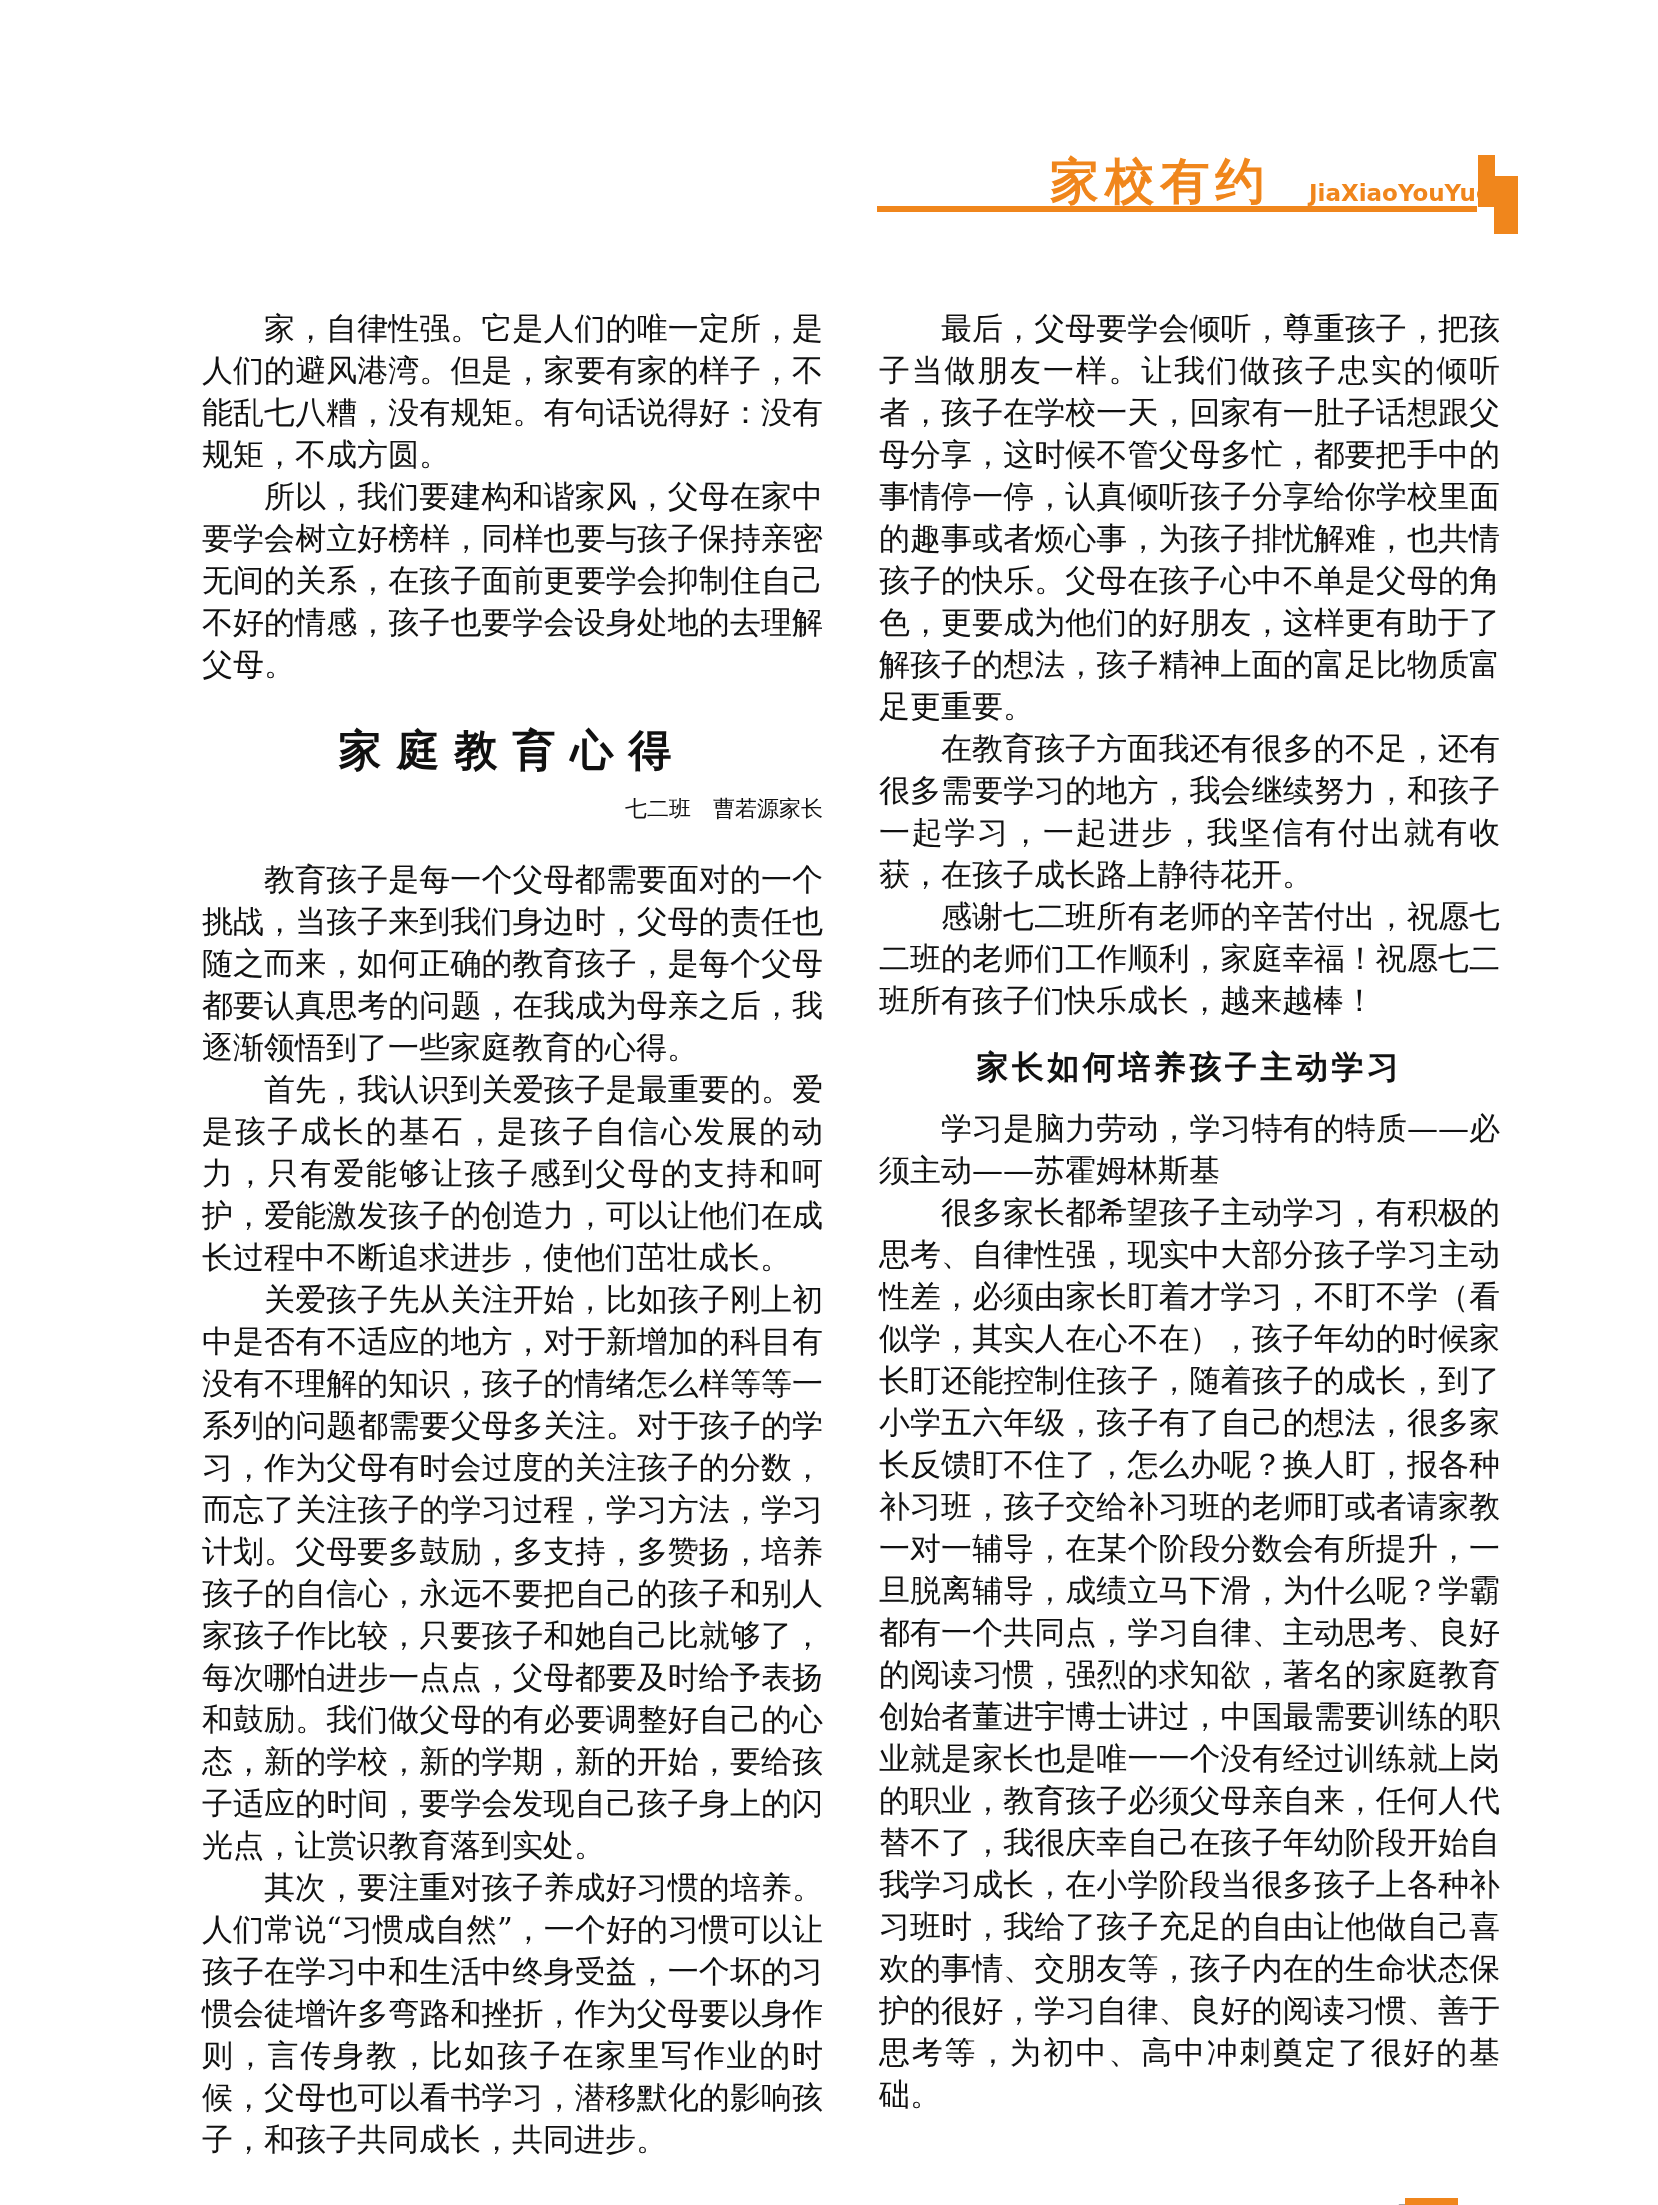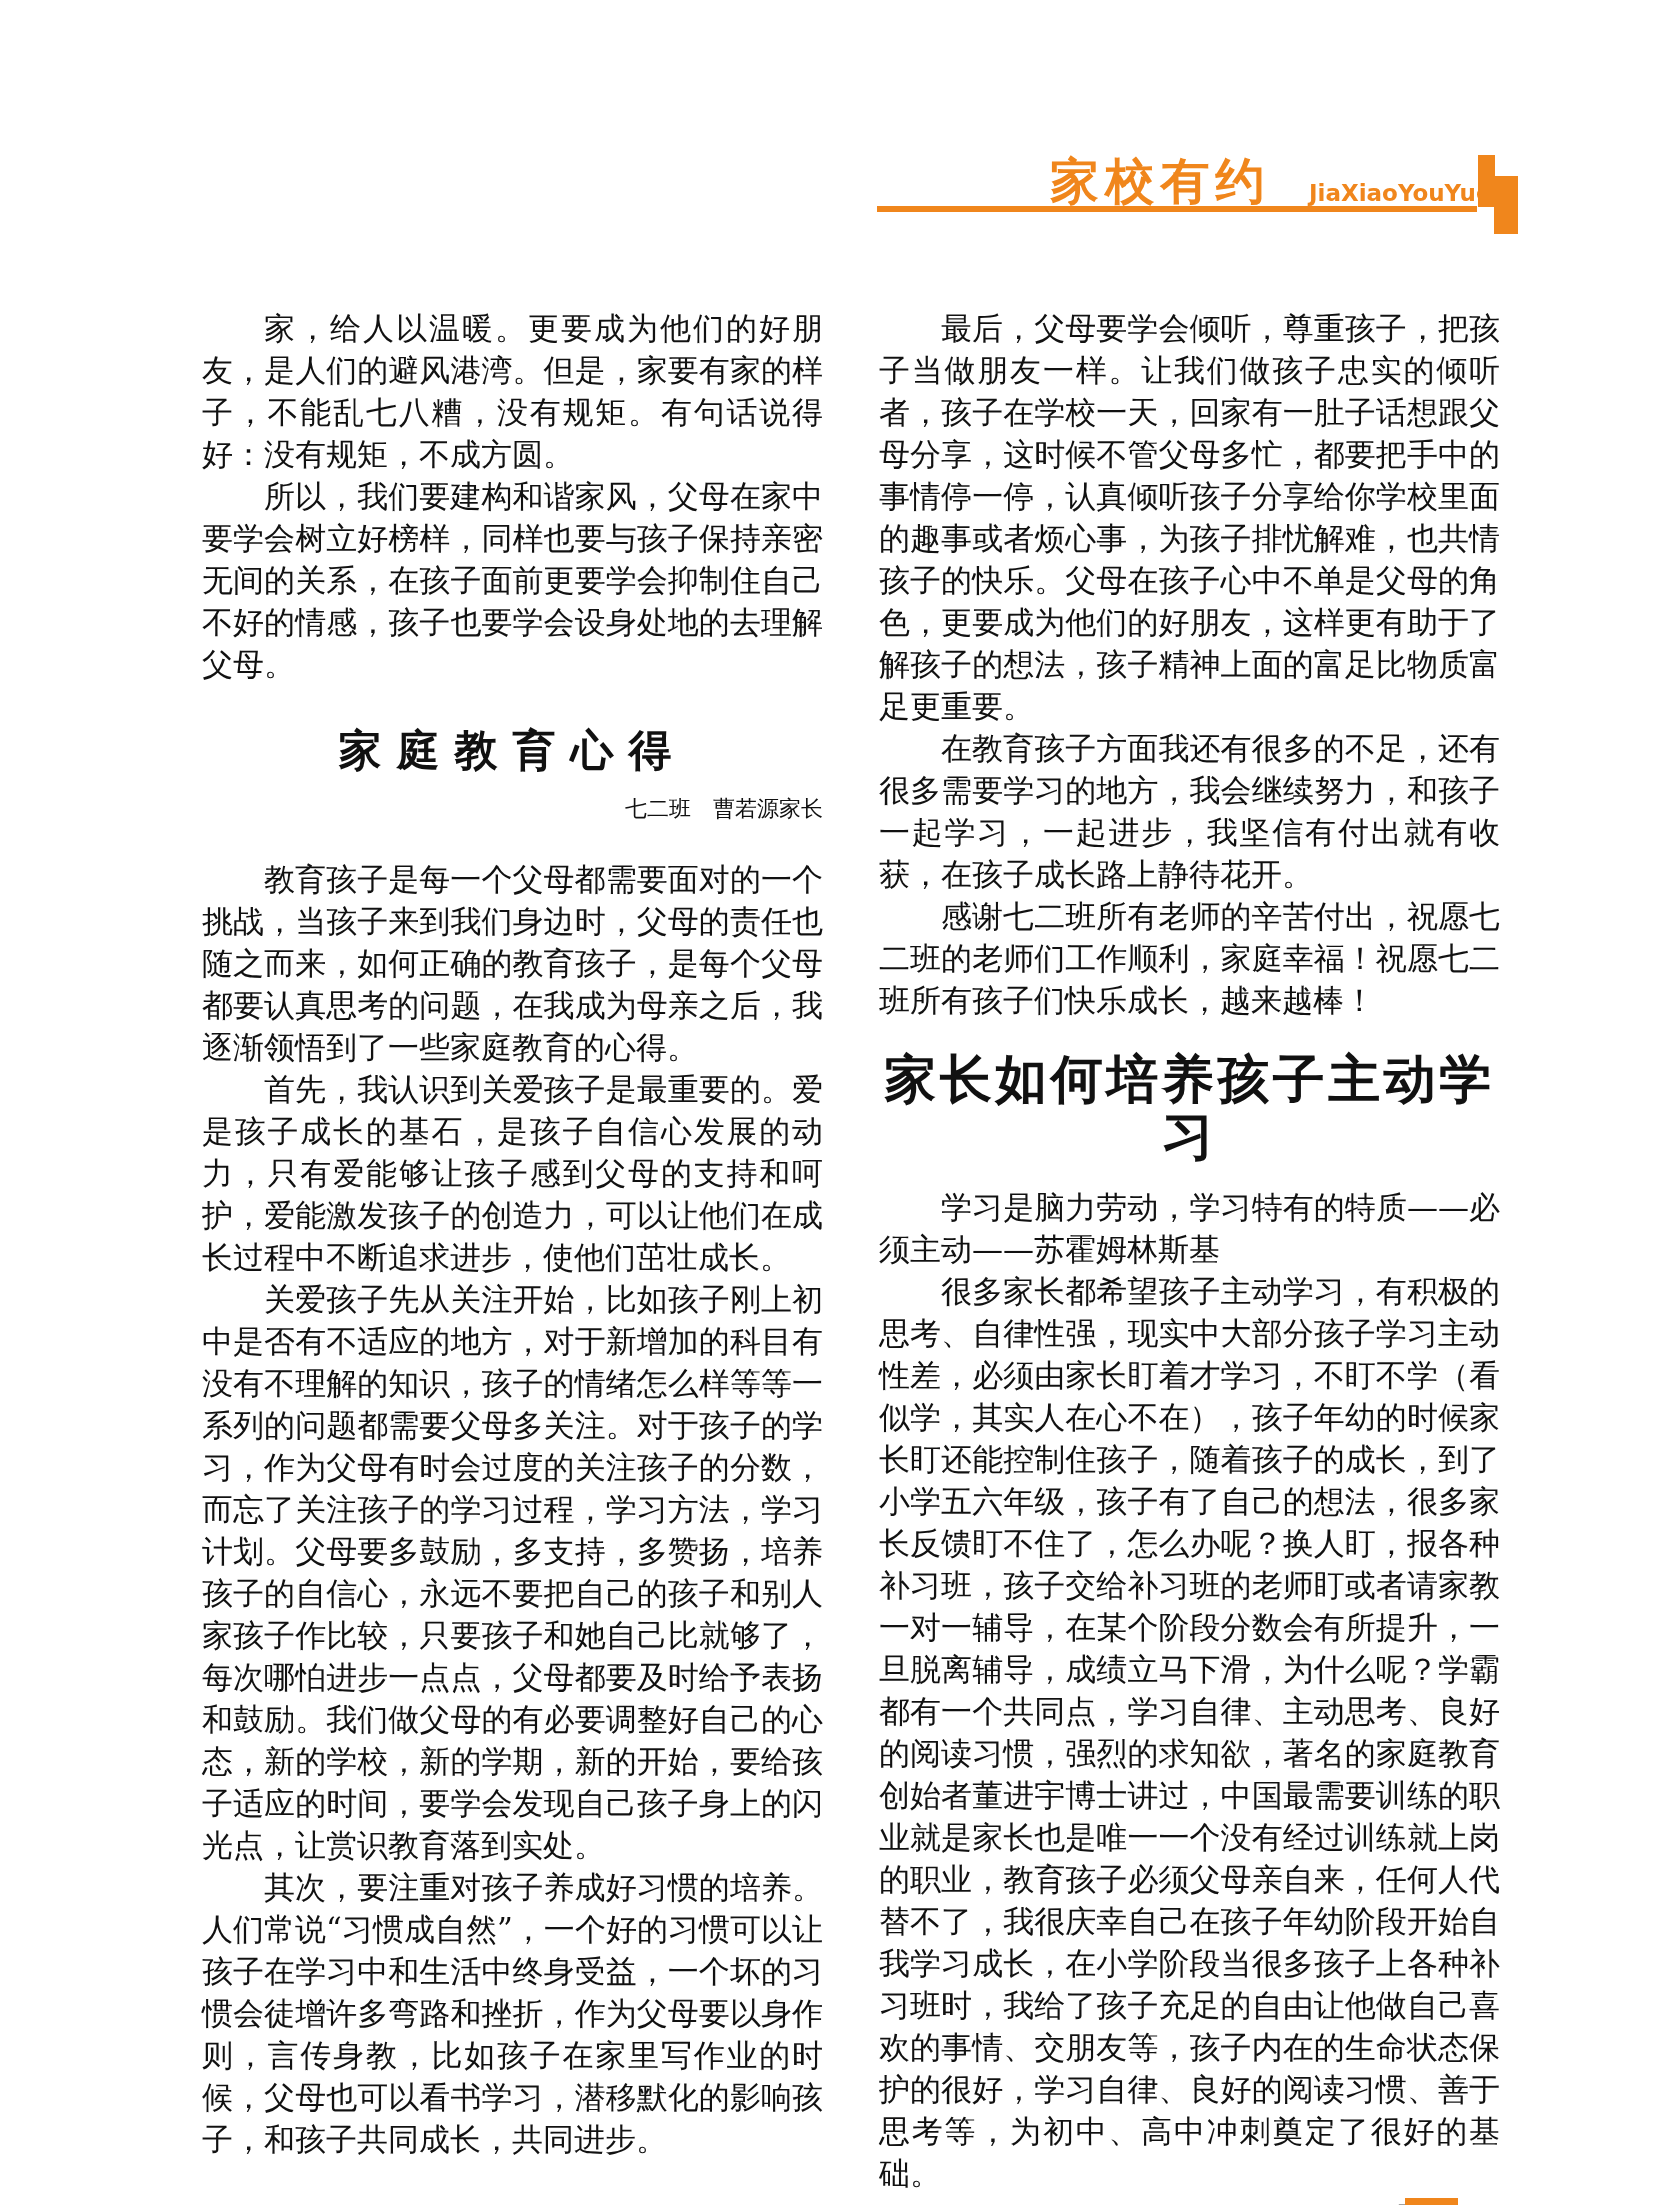--- a/index.html
+++ b/index.html
@@ -81,21 +81,21 @@
   }
 
   .article-title {
     margin: 42px 0 22px 0;
     text-align: center;
     font-weight: bold;
     text-indent: 0;
     line-height: 1.1;
   }
   .article-title.t1 { font-size: 43px; letter-spacing: 15px; margin-top: 42px; }
-  .article-title.t2 { font-size: 52px; letter-spacing: 3.5px;  margin-top: 29px; }
+  .article-title.t2 { font-size: 32px; letter-spacing: 3.5px;  margin-top: 29px; }
 
   .byline {
     margin: 0 0 35px 0;
     text-align: right;
     font-size: 22px;
     line-height: 1.2;
     text-indent: 0;
   }
   .byline.b2 { margin-bottom: 42px; }
 
@@ -122,21 +122,21 @@
 
 <div>
   <div class="brand-cn">家校有约</div>
   <div class="brand-en">JiaXiaoYouYue</div>
   <div class="header-rule"></div>
   <div class="deco-sq-a"></div>
   <div class="deco-sq-b"></div>
 </div>
 
 <div class="col col-left">
-  <p class="body">家，给人以温暖。更要成为他们的好朋友，是人们的避风港湾。但是，家要有家的样子，不能乱七八糟，没有规矩。有句话说得好：没有规矩，不成方圆。</p>
+  <p class="body">家，自律性强。它是人们的唯一定所，是人们的避风港湾。但是，家要有家的样子，不能乱七八糟，没有规矩。有句话说得好：没有规矩，不成方圆。</p>
   <p class="body">所以，我们要建构和谐家风，父母在家中要学会树立好榜样，同样也要与孩子保持亲密无间的关系，在孩子面前更要学会抑制住自己不好的情感，孩子也要学会设身处地的去理解父母。</p>
 
   <h2 class="article-title t1">家庭教育心得</h2>
   <div class="byline b1">七二班　曹若源家长</div>
 
   <p class="body">教育孩子是每一个父母都需要面对的一个挑战，当孩子来到我们身边时，父母的责任也随之而来，如何正确的教育孩子，是每个父母都要认真思考的问题，在我成为母亲之后，我逐渐领悟到了一些家庭教育的心得。</p>
   <p class="body">首先，我认识到关爱孩子是最重要的。爱是孩子成长的基石，是孩子自信心发展的动力，只有爱能够让孩子感到父母的支持和呵护，爱能激发孩子的创造力，可以让他们在成长过程中不断追求进步，使他们茁壮成长。</p>
   <p class="body">关爱孩子先从关注开始，比如孩子刚上初中是否有不适应的地方，对于新增加的科目有没有不理解的知识，孩子的情绪怎么样等等一系列的问题都需要父母多关注。对于孩子的学习，作为父母有时会过度的关注孩子的分数，而忘了关注孩子的学习过程，学习方法，学习计划。父母要多鼓励，多支持，多赞扬，培养孩子的自信心，永远不要把自己的孩子和别人家孩子作比较，只要孩子和她自己比就够了，每次哪怕进步一点点，父母都要及时给予表扬和鼓励。我们做父母的有必要调整好自己的心态，新的学校，新的学期，新的开始，要给孩子适应的时间，要学会发现自己孩子身上的闪光点，让赏识教育落到实处。</p>
   <p class="body">其次，要注重对孩子养成好习惯的培养。人们常说“习惯成自然”，一个好的习惯可以让孩子在学习中和生活中终身受益，一个坏的习惯会徒增许多弯路和挫折，作为父母要以身作则，言传身教，比如孩子在家里写作业的时候，父母也可以看书学习，潜移默化的影响孩子，和孩子共同成长，共同进步。</p>
 </div>

